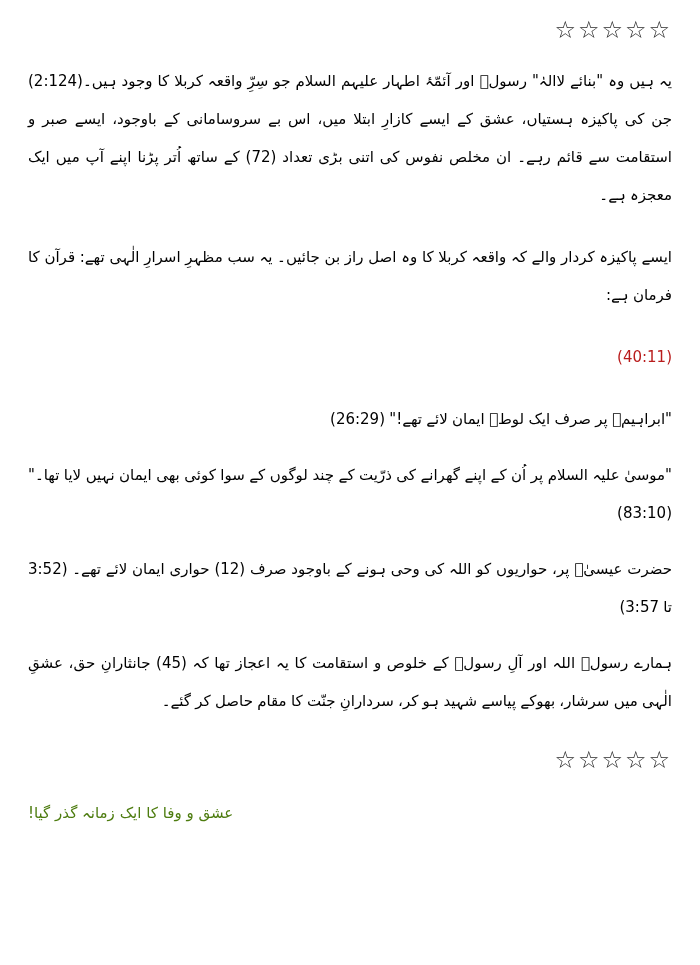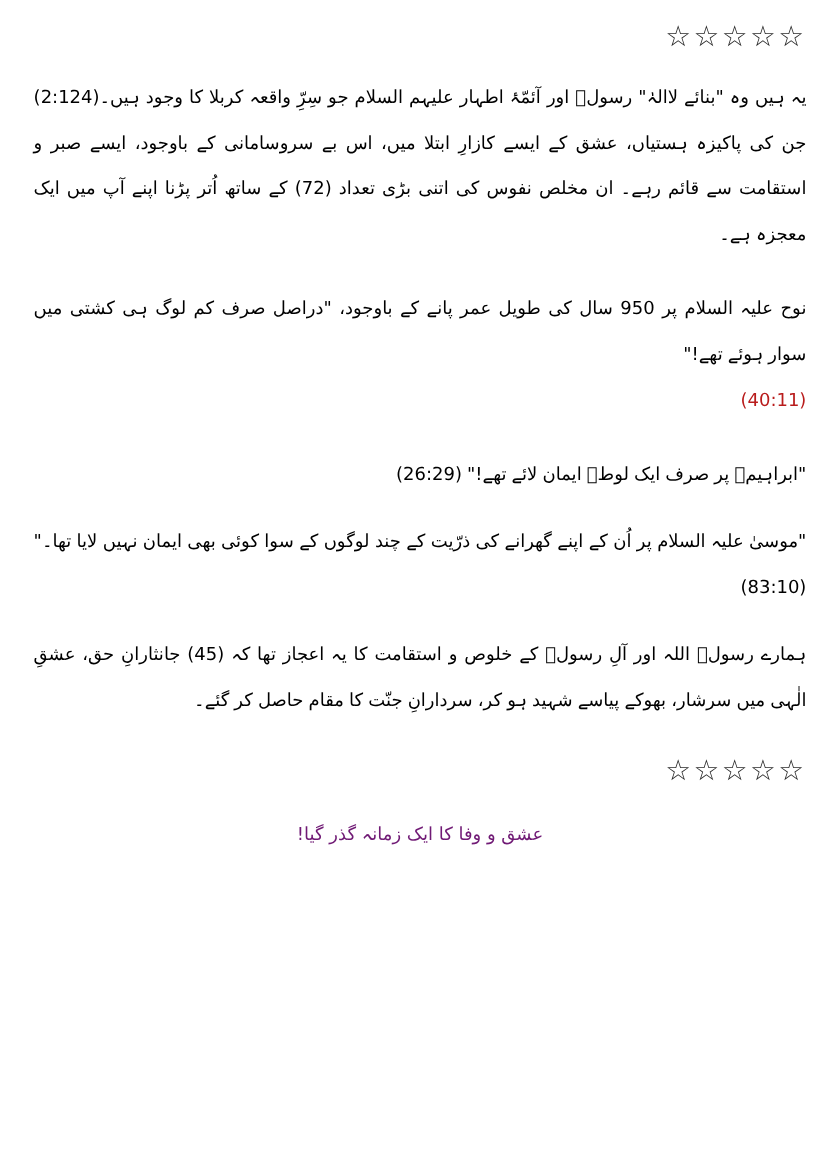--- a/index.html
+++ b/index.html
@@ -46,42 +46,43 @@
     margin: 0 0 24px 0;
     font-size: 15px;
     line-height: 38px;
     text-align: right;
     color: #b91c1c;
   }
   .poem-line {
     margin: 0 0 26px 0;
     font-size: 15px;
     line-height: 30px;
-    text-align: center;
-    color: #701a75;
+    text-align: left;
+    color: #4d7c0f;
   }
 </style>
 </head>
 <body>
 
 <div class="page">
 
   <div class="stars top">☆☆☆☆☆</div>
 
   <p class="para mb24">یہ ہیں وہ "بنائے لاالہٰ" رسولؐ اور آئمّۂ اطہار علیہم السلام جو سِرِّ واقعہ کربلا کا وجود ہیں۔(2:124) جن کی پاکیزہ ہستیاں، عشق کے ایسے کازارِ ابتلا میں، اس بے سروسامانی کے باوجود، ایسے صبر و استقامت سے قائم رہے۔ ان مخلص نفوس کی اتنی بڑی تعداد (72) کے ساتھ اُتر پڑنا اپنے آپ میں ایک معجزہ ہے۔</p>
 
+  <p class="para mb24">ایسے پاکیزہ کردار والے کہ واقعہ کربلا کا وہ اصل راز بن جائیں۔ یہ سب مظہرِ اسرارِ الٰہی تھے: قرآن کا فرمان ہے:</p>
 
-  <p class="para mb0">نوح علیہ السلام پر 950 سال کی طویل عمر پانے کے باوجود، "دراصل صرف کم لوگ ہی کشتی میں سوار ہوئے تھے!"</p>
 
   <p class="ref">(40:11)</p>
 
   <p class="para mb18">"ابراہیمؑ پر صرف ایک لوطؑ ایمان لائے تھے!" (26:29)</p>
 
   <p class="para mb18">"موسیٰ علیہ السلام پر اُن کے اپنے گھرانے کی ذرّیت کے چند لوگوں کے سوا کوئی بھی ایمان نہیں لایا تھا۔" (83:10)</p>
 
+  <p class="para mb18">حضرت عیسیٰؑ پر، حواریوں کو اللہ کی وحی ہونے کے باوجود صرف (12) حواری ایمان لائے تھے۔ (3:52 تا 3:57)</p>
 
   <p class="para mb24">ہمارے رسولؐ اللہ اور آلِ رسولؐ کے خلوص و استقامت کا یہ اعجاز تھا کہ (45) جانثارانِ حق، عشقِ الٰہی میں سرشار، بھوکے پیاسے شہید ہو کر، سردارانِ جنّت کا مقام حاصل کر گئے۔</p>
 
   <div class="stars mid">☆☆☆☆☆</div>
 
   <p class="poem-line">عشق و وفا کا ایک زمانہ گذر گیا!</p>
 
 
 </div>
 

